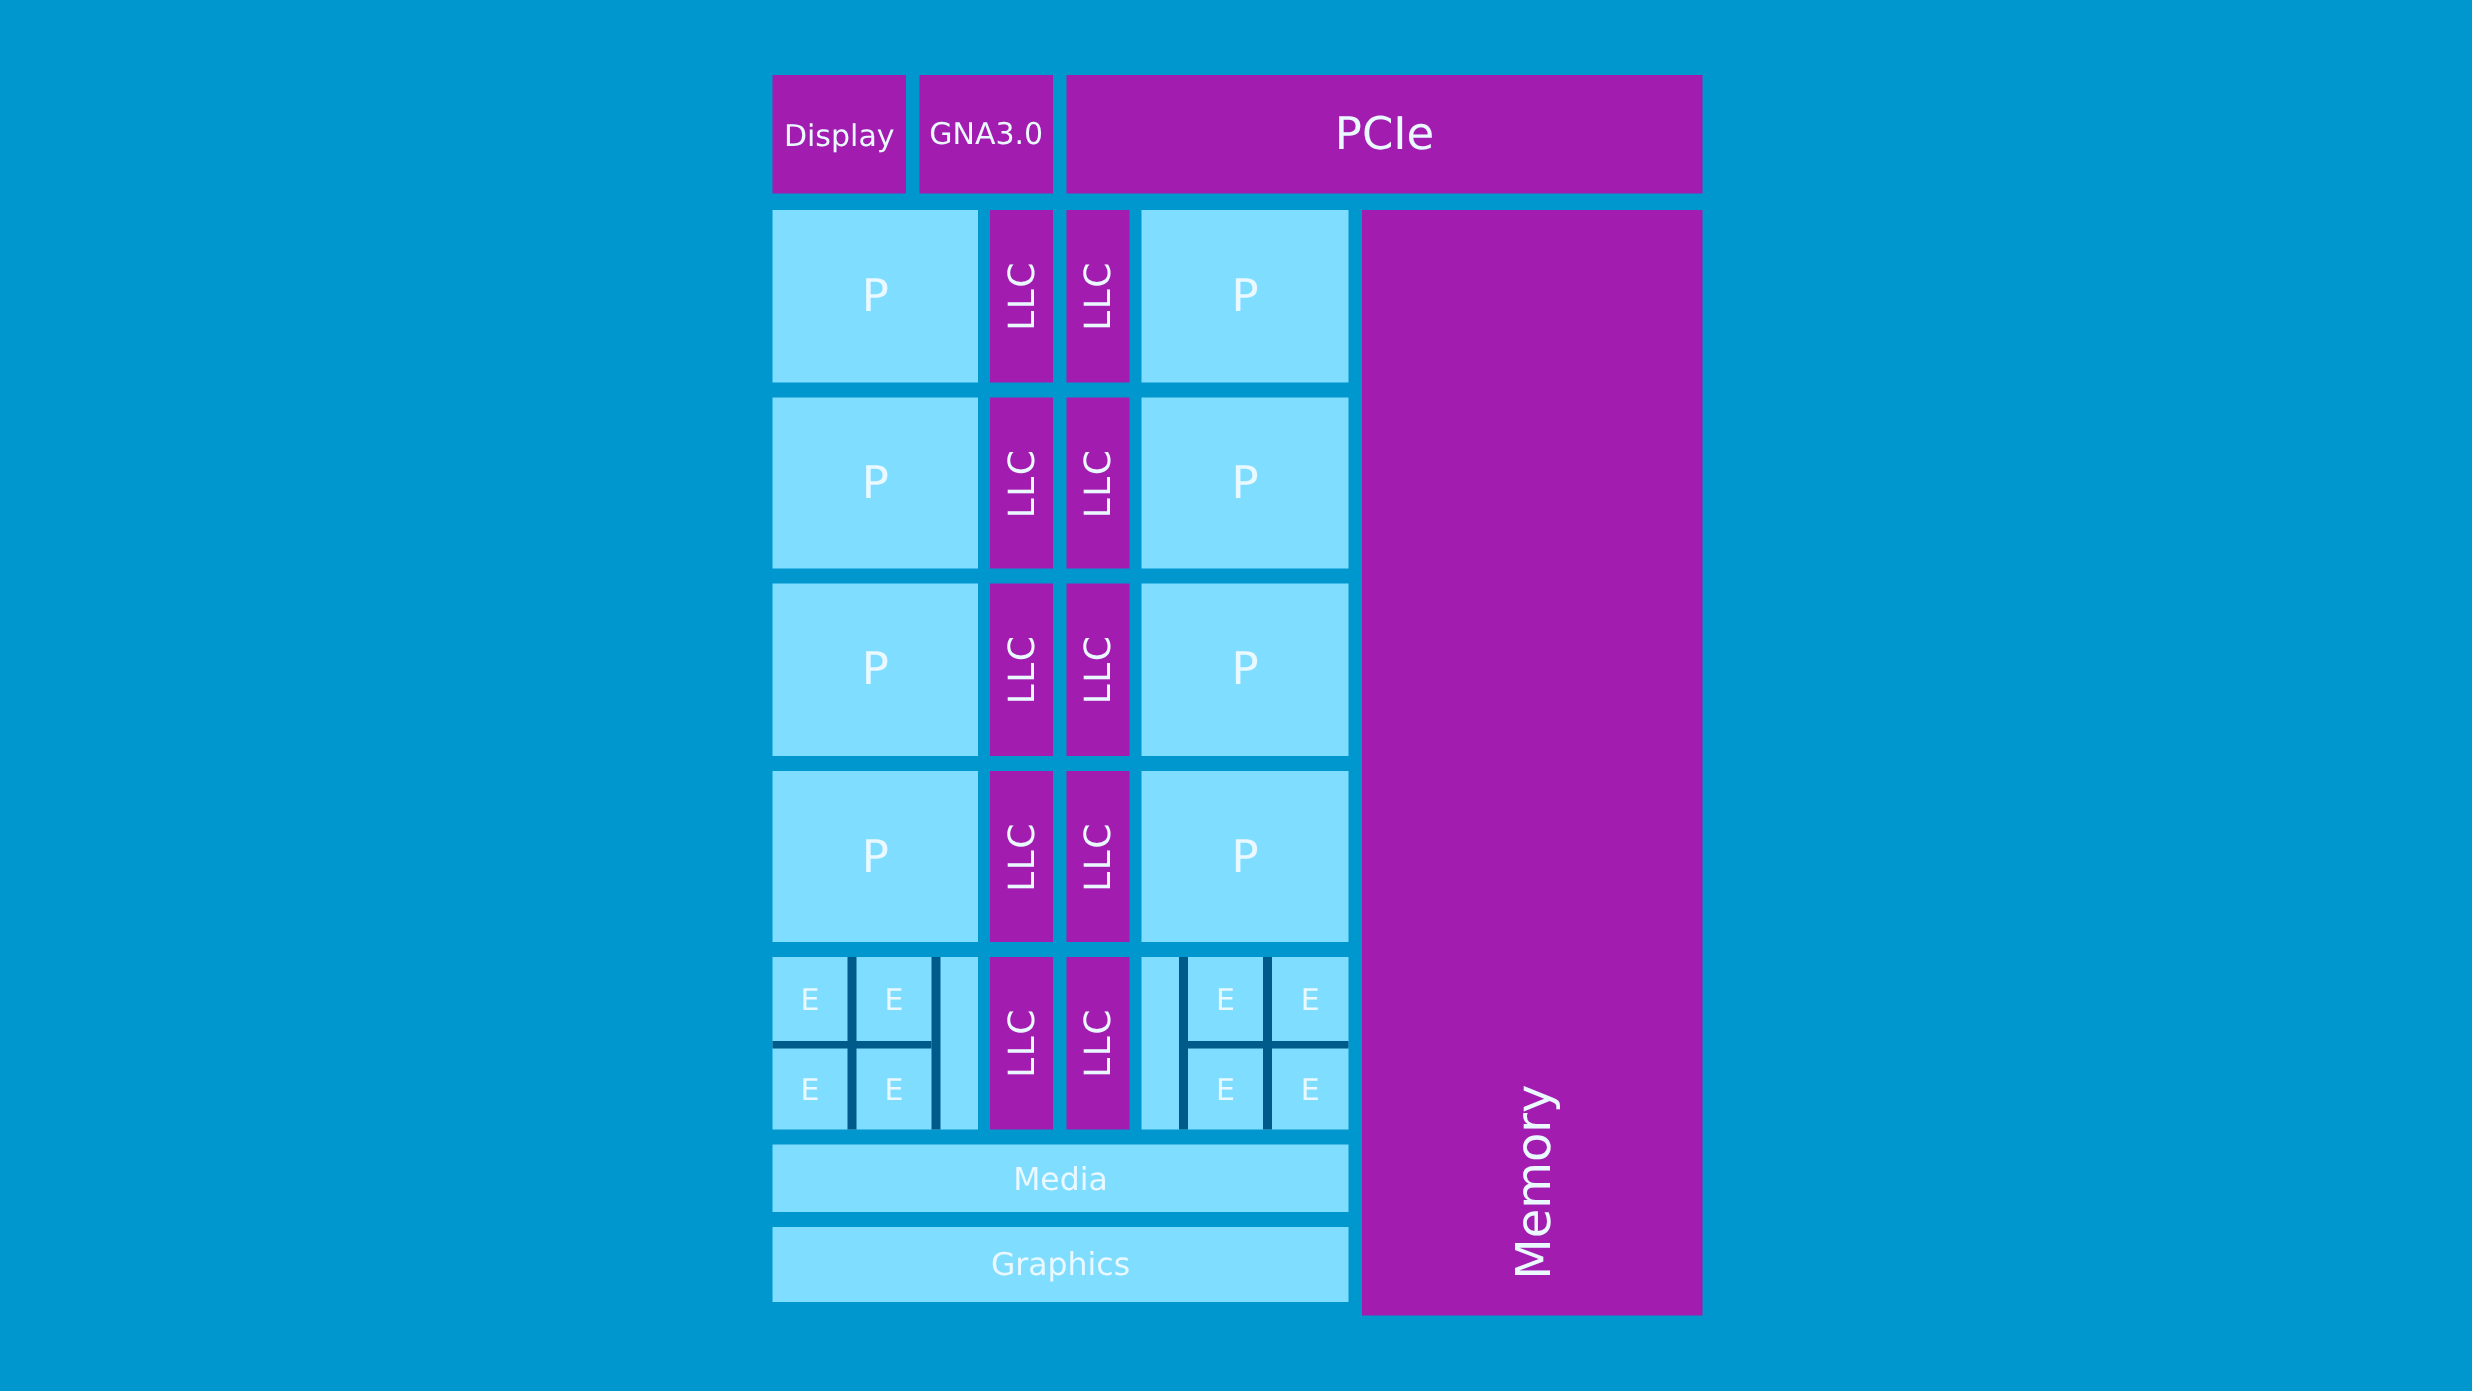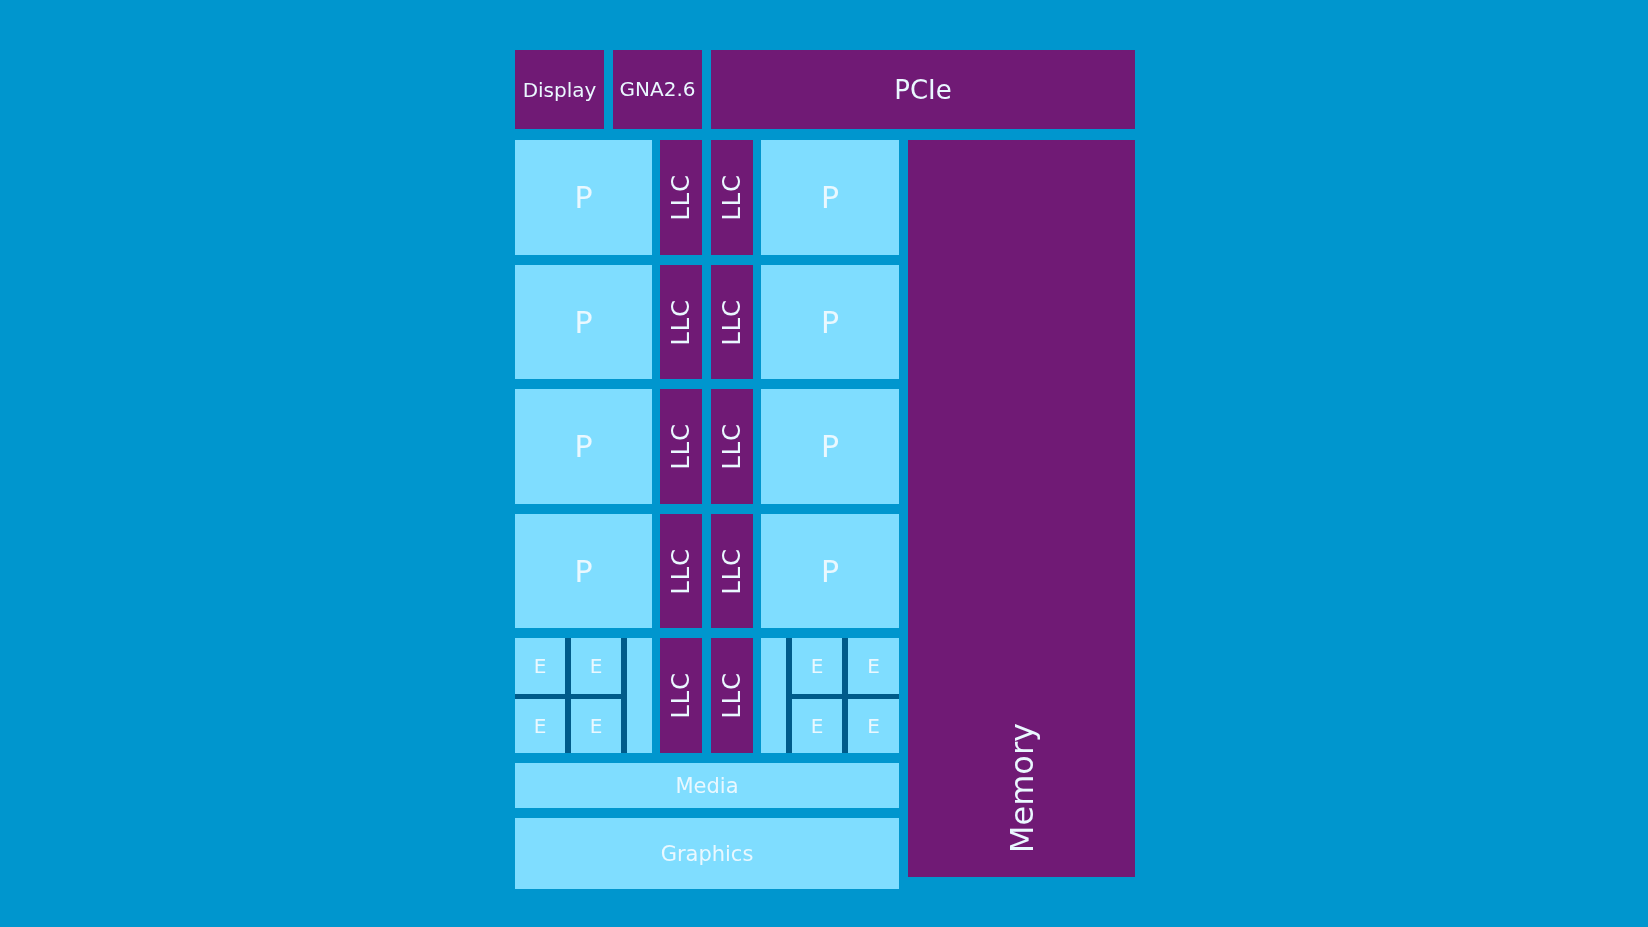--- a/index.html
+++ b/index.html
@@ -1,42 +1,42 @@
 <!DOCTYPE html>
 <html><head>
   <meta charset="utf-8">
   <style>
     html, body { margin:0; padding:0; }
     body {
       width:1648px; height:927px; background:#0096CE; position:relative; overflow:hidden;
       font-family:"DejaVu Sans", "Liberation Sans", sans-serif;
     }
     .blk { position:absolute; display:flex; align-items:center; justify-content:center; color:#EAF8FF; box-sizing:border-box; }
-    .dark { background:#701a75; }
+    .dark { background:#a21caf; }
     .light { background:#7FDDFF; }
     .line { position:absolute; background:#005B8A; }
     .vert { writing-mode:vertical-rl; transform:rotate(180deg); }
     .t-sm { font-size:20px; }
     .t-gna { font-size:20px; line-height:21px; text-align:center; }
-    .t-pcie { font-size:26px; }
+    .t-pcie { font-size:30px; }
     .t-p { font-size:30px; }
     .t-llc { font-size:24px; letter-spacing:1px; }
     .t-e { font-size:20px; }
     .t-mem { font-size:32px; }
     .t-mg { font-size:21px;text-align:right; }
   </style>
 </head>
 <body>
 
 <div class="blk dark t-sm" style="left:515px;top:50px;width:89px;height:79px;">
   <span>Display</span>
 </div>
 <div class="blk dark t-gna" style="left:613px;top:50px;width:89px;height:79px;">
   <span>GNA</span>
-  <span>2.6</span>
+  <span>3.0</span>
 </div>
 <div class="blk dark t-pcie" style="left:711px;top:50px;width:424px;height:79px;">
   <span>PCIe</span>
 </div>
 
 <div>
   <div class="blk light t-p" style="left:515px;top:140px;width:137px;height:115px;">
       <span>P</span>
     </div>
   <div class="blk dark t-llc" style="left:660px;top:140px;width:42px;height:115px;">
@@ -131,19 +131,19 @@
       <span>E</span>
     </div>
   <div class="blk t-e" style="left:848px;top:699px;width:51px;height:54px;">
       <span>E</span>
     </div>
 </div>
 
 <div class="blk light t-mg" style="left:515px;top:763px;width:384px;height:45px;">
   <span>Media</span>
 </div>
-<div class="blk light t-mg" style="left:515px;top:818px;width:384px;height:71px;">
+<div class="blk light t-mg" style="left:515px;top:818px;width:384px;height:50px;">
   <span>Graphics</span>
 </div>
 
 <div class="blk dark" style="left:908px;top:140px;width:227px;height:737px;align-items:flex-end;padding-bottom:24px;">
   <span class="vert t-mem">Memory</span>
 </div>
 
 </body></html>

